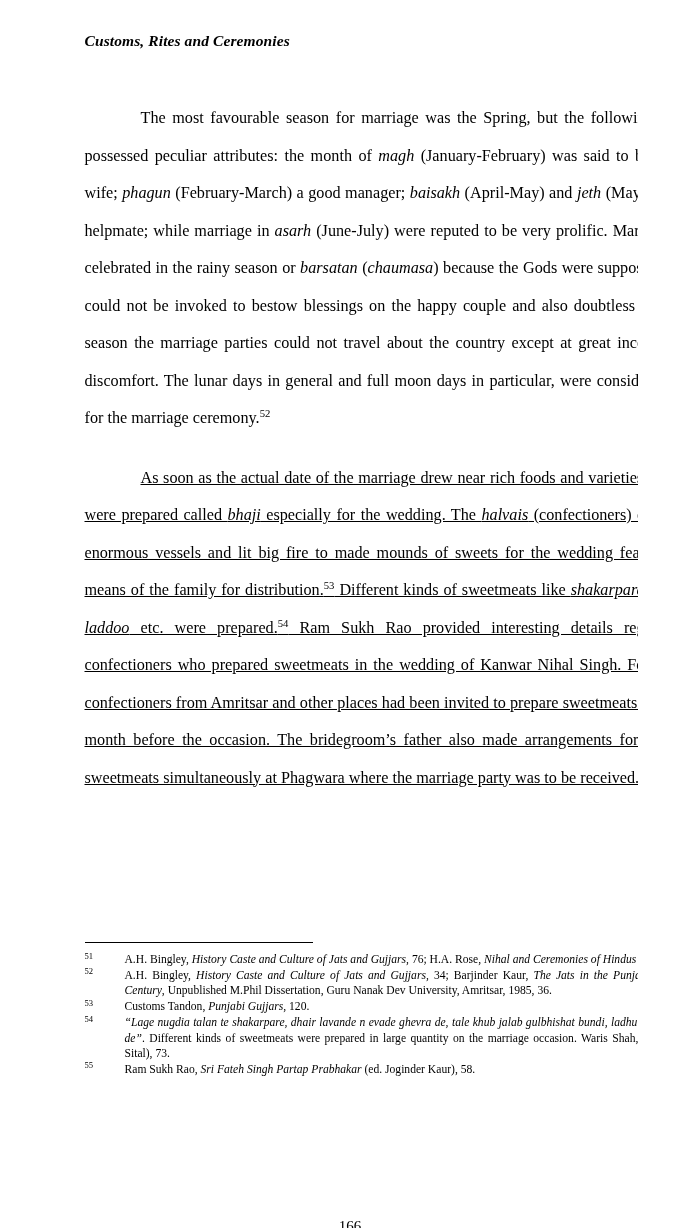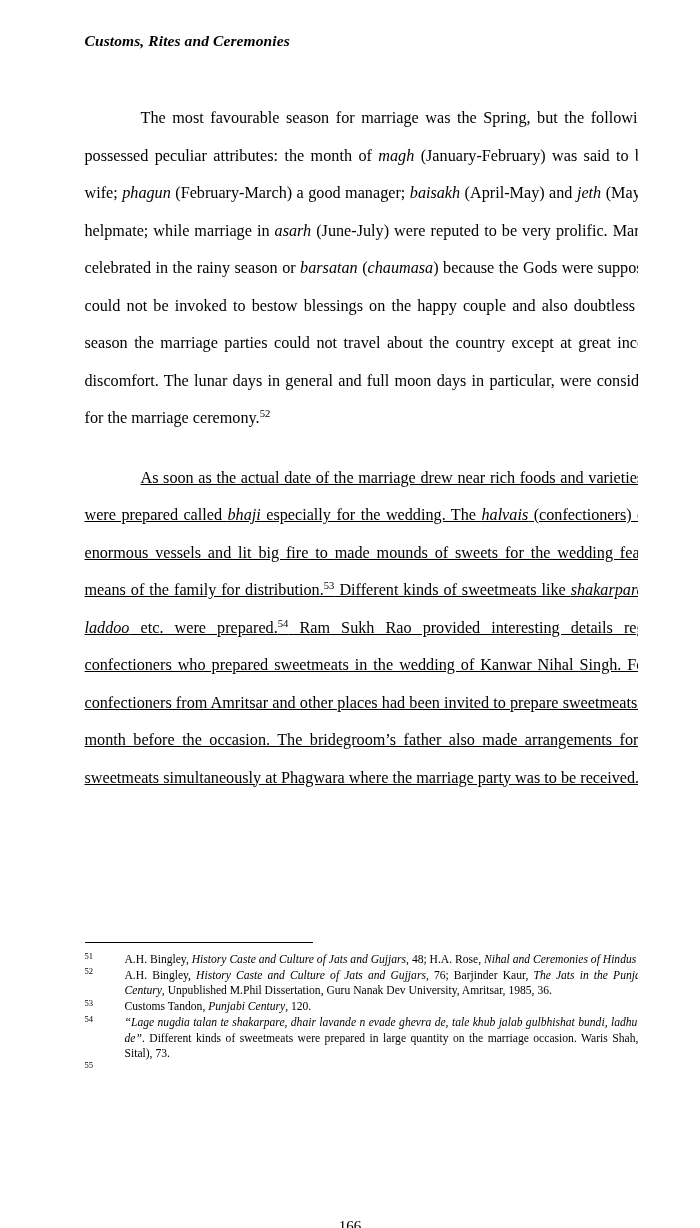--- a/index.html
+++ b/index.html
@@ -106,23 +106,23 @@
   <div class="running-head">Customs, Rites and Ceremonies</div>
 
   <div class="body-block">
       <p class="para indent"><span>The most favourable season for marriage was the Spring, but the following months also possessed peculiar attributes: the month of </span><span class="it">magh</span><span> (January-February) was said to bring a wealthy wife; </span><span class="it">phagun</span><span> (February-March) a good manager; </span><span class="it">baisakh</span><span> (April-May) and </span><span class="it">jeth</span><span> (May-June) a dutiful helpmate; while marriage in </span><span class="it">asarh</span><span> (June-July) were reputed to be very prolific. Marriages were not celebrated in the rainy season or </span><span class="it">barsatan</span><span> (</span><span class="it">chaumasa</span><span>) because the Gods were supposed to sleep and could not be invoked to bestow blessings on the happy couple and also doubtless because in this season the marriage parties could not travel about the country except at great inconvenience and discomfort. The lunar days in general and full moon days in particular, were considered auspicious for the marriage ceremony.</span><sup class="fnref">52</sup></p>
       <p class="para indent"><span>As soon as the actual date of the marriage drew near rich foods and varieties of sweetmeats were prepared called </span><span class="it">bhaji</span><span> especially for the wedding. The </span><span class="it">halvais</span><span> (confectioners) came with their enormous vessels and lit big fire to made mounds of sweets for the wedding feast according to means of the family for distribution.</span><sup class="fnref">53</sup><span> Different kinds of sweetmeats like </span><span class="it">shakarpare, jalabi, bundi, laddoo</span><span> etc. were prepared.</span><sup class="fnref">54</sup><span> Ram Sukh Rao provided interesting details regarding to the confectioners who prepared sweetmeats in the wedding of Kanwar Nihal Singh. For example, the confectioners from Amritsar and other places had been invited to prepare sweetmeats at Kapurthala a month before the occasion. The bridegroom’s father also made arrangements for preparation of sweetmeats simultaneously at Phagwara where the marriage party was to be received.</span><sup class="fnref">55</sup></p>
     </div>
 
   <div class="footnotes">
     <div class="fn-rule"></div>
     <div class="fn-list">
-        <div class="fn"><span class="fn-num">51</span><span><span>A.H. Bingley, </span><span class="it">History Caste and Culture of Jats and Gujjars,</span><span> 48; H.A. Rose, </span><span class="it">Nihal and Ceremonies of Hindus and Muslims</span><span>, 59.</span></span></div>
-        <div class="fn"><span class="fn-num">52</span><span><span>A.H. Bingley, </span><span class="it">History Caste and Culture of Jats and Gujjars,</span><span> 76; Barjinder Kaur, </span><span class="it">The Jats in the Punjab During Nineteenth Century</span><span>, Unpublished M.Phil Dissertation, Guru Nanak Dev University, Amritsar, 1985, 36.</span></span></div>
-        <div class="fn"><span class="fn-num">53</span><span><span>Customs Tandon, </span><span class="it">Punjabi Century</span><span>, 120.</span></span></div>
+        <div class="fn"><span class="fn-num">51</span><span><span>A.H. Bingley, </span><span class="it">History Caste and Culture of Jats and Gujjars,</span><span> 76; H.A. Rose, </span><span class="it">Nihal and Ceremonies of Hindus and Muslims</span><span>, 59.</span></span></div>
+        <div class="fn"><span class="fn-num">52</span><span><span>A.H. Bingley, </span><span class="it">History Caste and Culture of Jats and Gujjars,</span><span> 34; Barjinder Kaur, </span><span class="it">The Jats in the Punjab During Nineteenth Century</span><span>, Unpublished M.Phil Dissertation, Guru Nanak Dev University, Amritsar, 1985, 36.</span></span></div>
+        <div class="fn"><span class="fn-num">53</span><span><span>Customs Tandon, </span><span class="it">Punjabi Gujjars</span><span>, 120.</span></span></div>
         <div class="fn"><span class="fn-num">54</span><span><span class="it">“Lage nugdia talan te shakarpare, dhair lavande n evade ghevra de, tale khub jalab gulbhishat bundi, ladhu tikkia bhinre mewara de”</span><span>. Different kinds of sweetmeats were prepared in large quantity on the marriage occasion. Waris Shah, </span><span class="it">Heer Waris</span><span> (ed. J.S. Sital), 73.</span></span></div>
-        <div class="fn"><span class="fn-num">55</span></div>
+        <div class="fn"><span class="fn-num">55</span><span><span>Ram Sukh Rao, </span><span class="it">Sri Fateh Singh Partap Prabhakar</span><span> (ed. Joginder Kaur), 58.</span></span></div>
       </div>
   </div>
 
   <div class="page-number">166</div>
 
 </div>
 
 </body></html>

